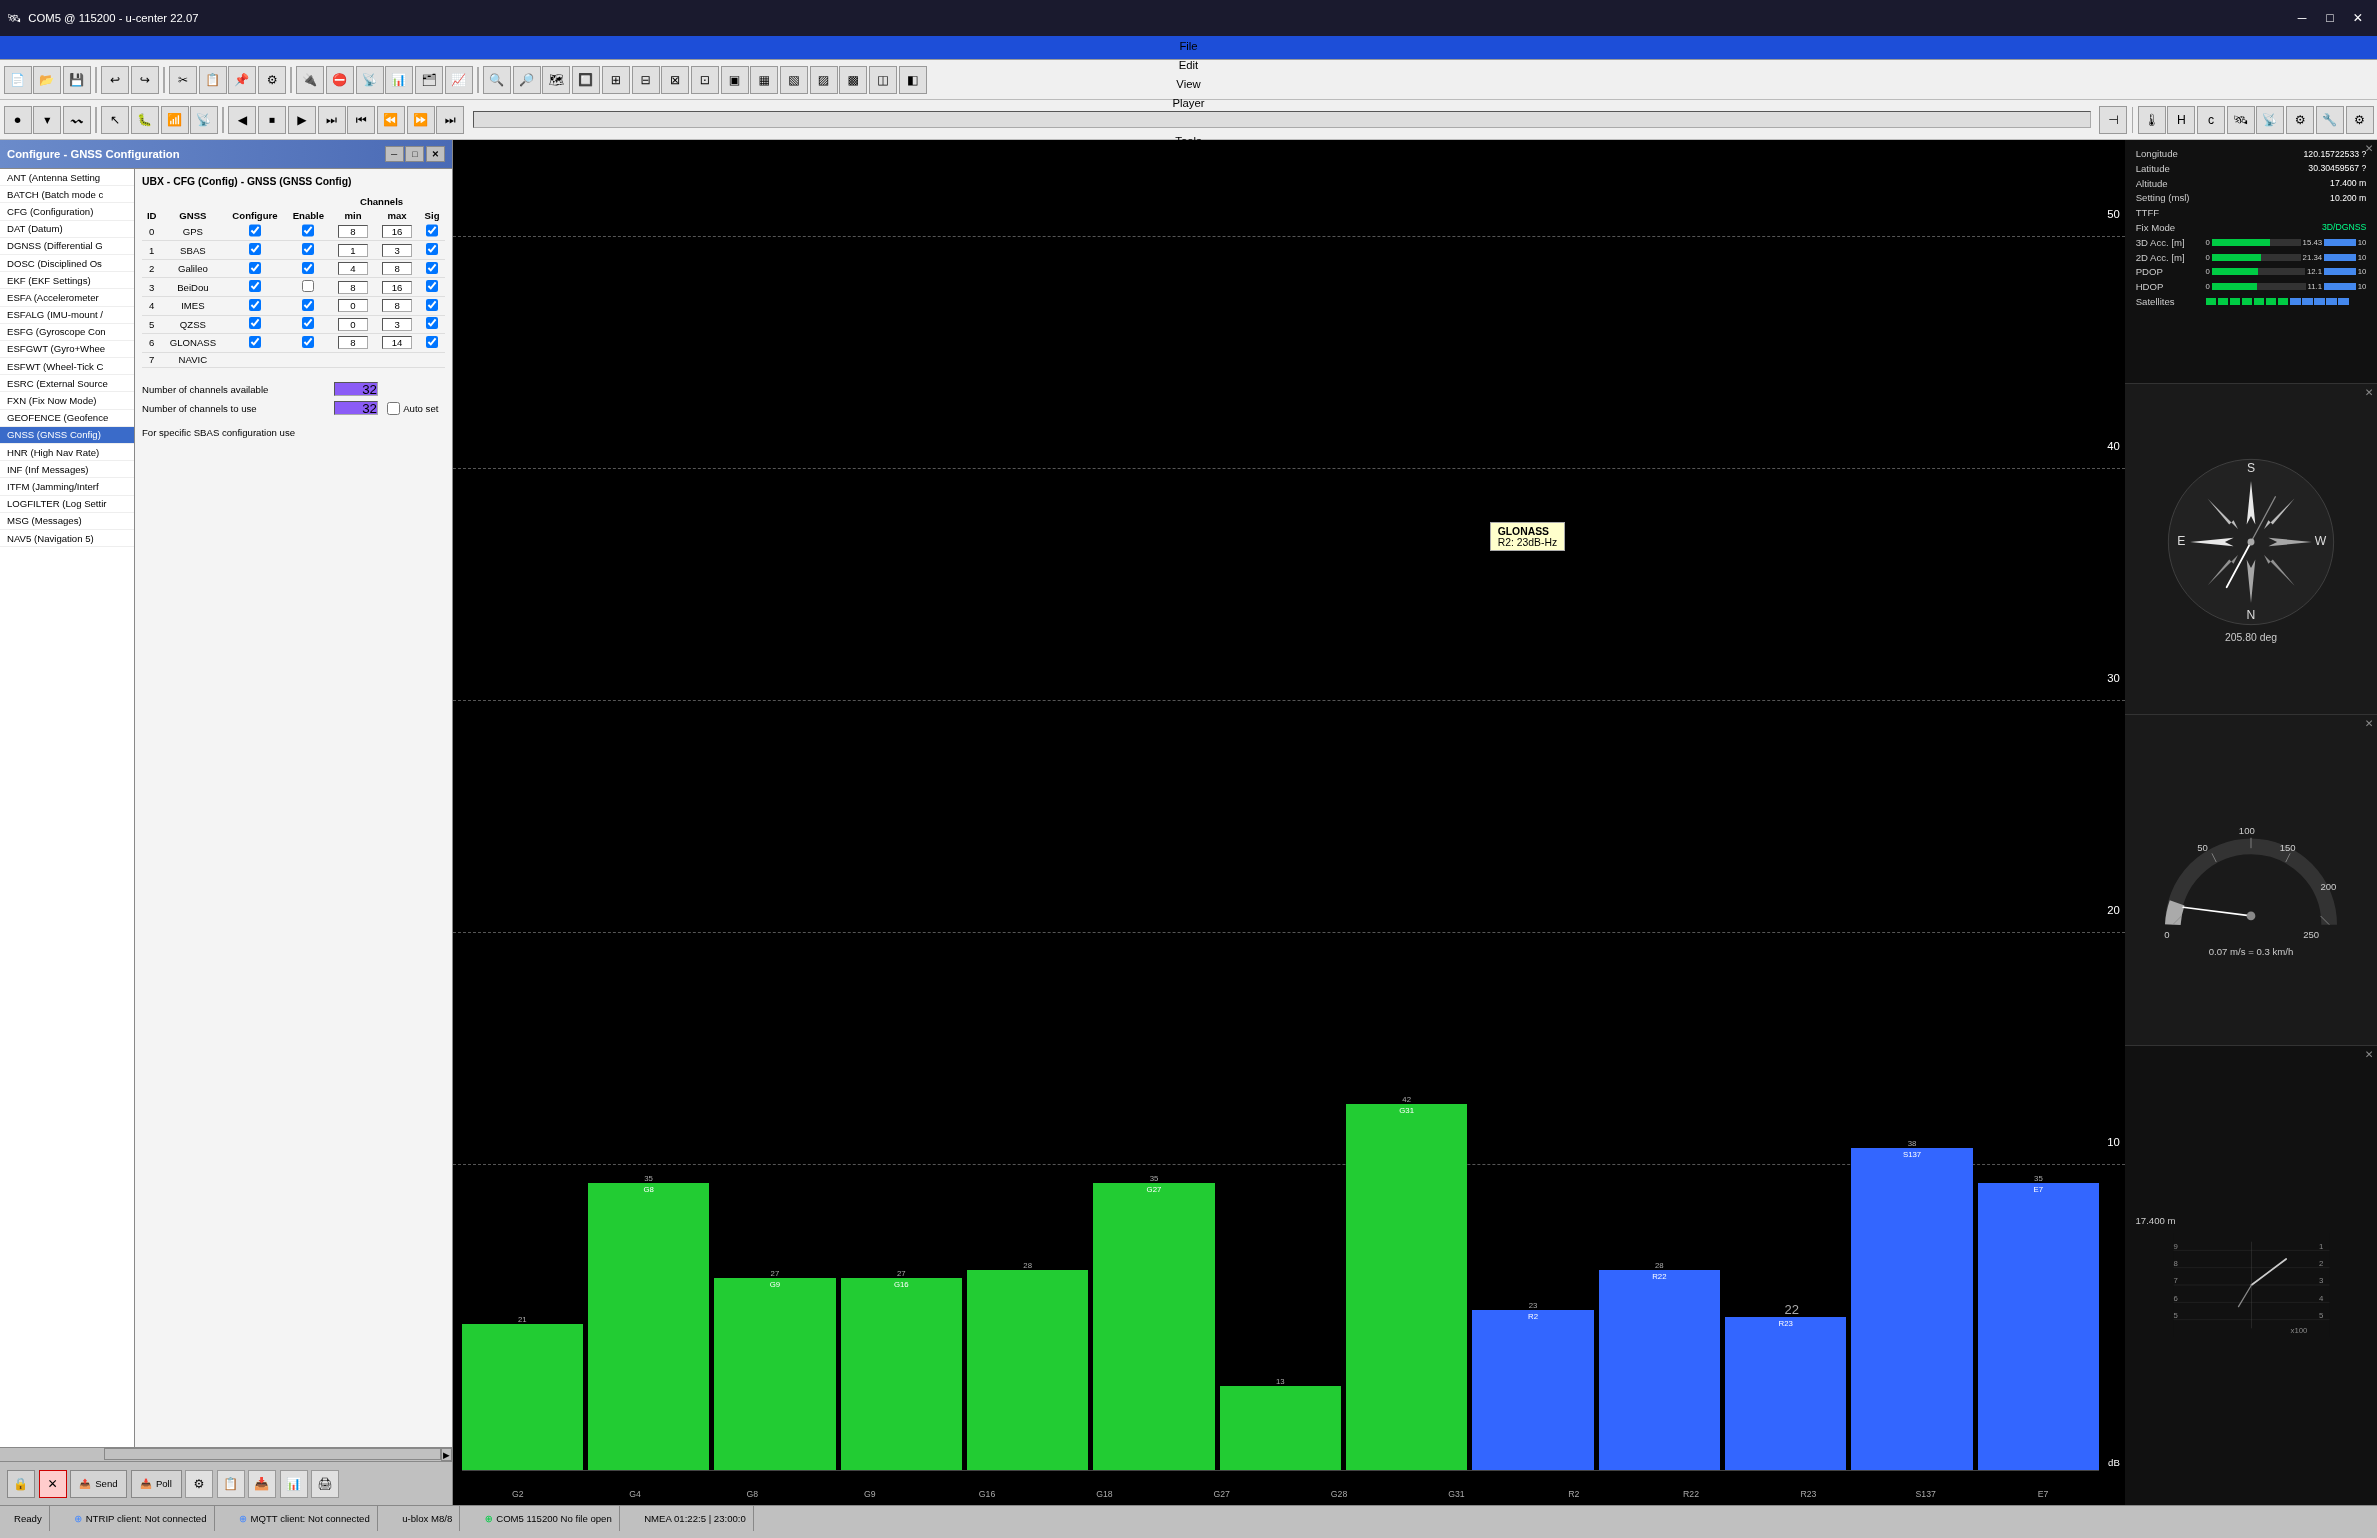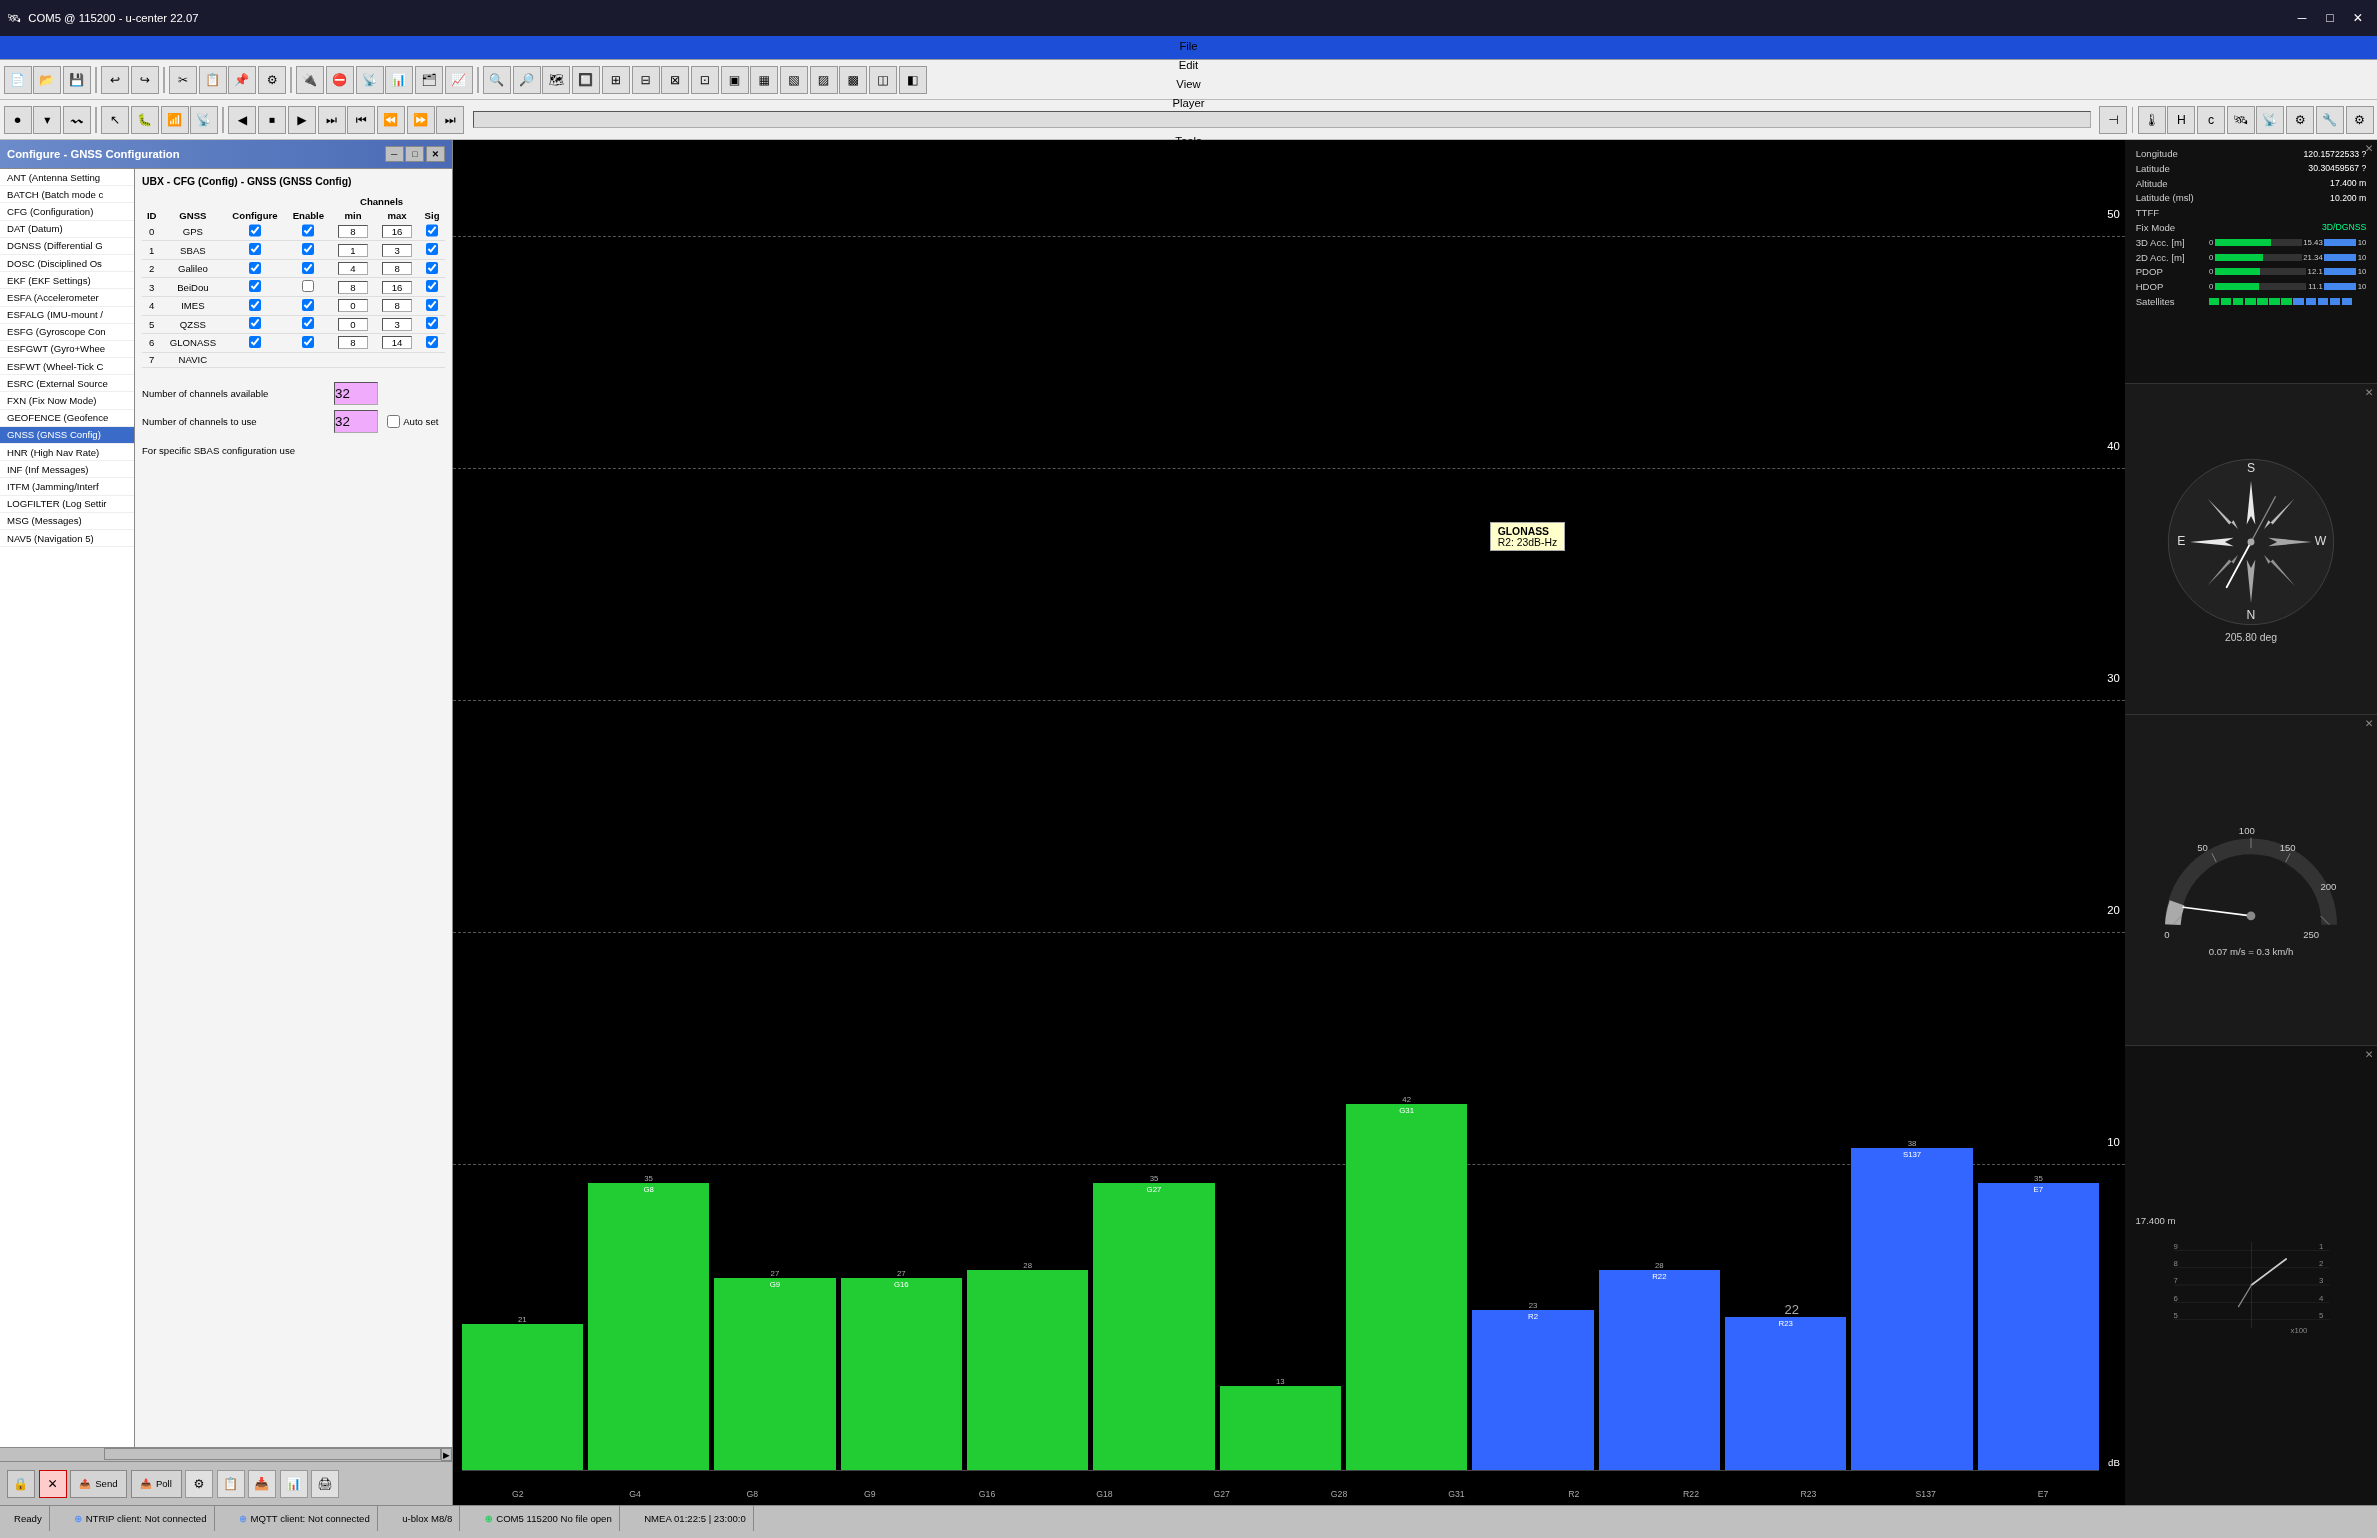--- a/index.html
+++ b/index.html
@@ -40,21 +40,21 @@
     #config-panel .config-title { font-size: 10.4px; font-weight: bold; margin-bottom: 8.7px; }
 
     
     .gnss-table { width: 100%; border-collapse: collapse; font-size: 9.6px; }
     .gnss-table th { text-align: center; padding: 1.7px 3.5px; font-weight: bold; font-size: 9.6px; }
     .gnss-table td { padding: 1.7px 3.5px; text-align: center; border-bottom: 0.9px solid #ddd; }
     .gnss-table input[type="text"] { width: 30.5px; border: 0.9px inset #aaa; background: white; text-align: center; font-size: 9.6px; }
 
     .form-row { display: flex; align-items: center; margin: 5.2px 0; font-size: 9.6px; }
     .form-label { width: 192px; }
-    .form-input { width: 44px; border: 0.9px inset #aaa; background: #f0abfc; text-align: left; height: 23px; }
+    .form-input { width: 44px; border: 0.9px inset #aaa; background: #8b5cf6; text-align: right; height: 14px; }
     .form-note { margin-top: 8.7px; font-size: 9.6px; }
 
     
     #action-bar { background: #c0c0c0; height: 44px; display: flex; align-items: center; padding: 3.5px 7px; gap: 3.5px; border-top: 1.7px solid #888; }
     .action-btn { height: 28px; padding: 0 8.7px; background: #d4d4d4; border: 0.9px solid #888; cursor: pointer; display: flex; align-items: center; gap: 3.5px; font-size: 9.6px; }
     .lock-btn { width: 28px; height: 28px; background: #d4d4d4; border: 0.9px solid #888; display: flex; align-items: center; justify-content: center; font-size: 12.2px; cursor: pointer; }
     .cancel-btn { width: 28px; height: 28px; background: #ffcccc; border: 0.9px solid #cc0000; display: flex; align-items: center; justify-content: center; font-size: 12.2px; cursor: pointer; }
 
     
     #center-panel { flex: 1; background: black; position: relative; overflow: hidden; }
@@ -504,21 +504,21 @@
         </tr>
         <tr>
           <td>Latitude</td>
           <td style="color:white;text-align:right;font-size:8.7px;">30.30459567 ?</td>
         </tr>
         <tr>
           <td>Altitude</td>
           <td style="color:white;text-align:right;font-size:8.7px;">17.400 m</td>
         </tr>
         <tr>
-          <td>Latitude (msl)</td>
+          <td>Setting (msl)</td>
           <td style="color:white;text-align:right;font-size:8.7px;">10.200 m</td>
         </tr>
         <tr>
           <td>TTFF</td>
           <td style="text-align:right;font-size:8.7px;"></td>
         </tr>
         <tr>
           <td>Fix Mode</td>
           <td style="color:#00ff88;text-align:right;font-size:8.7px;">3D/DGNSS</td>
         </tr>

